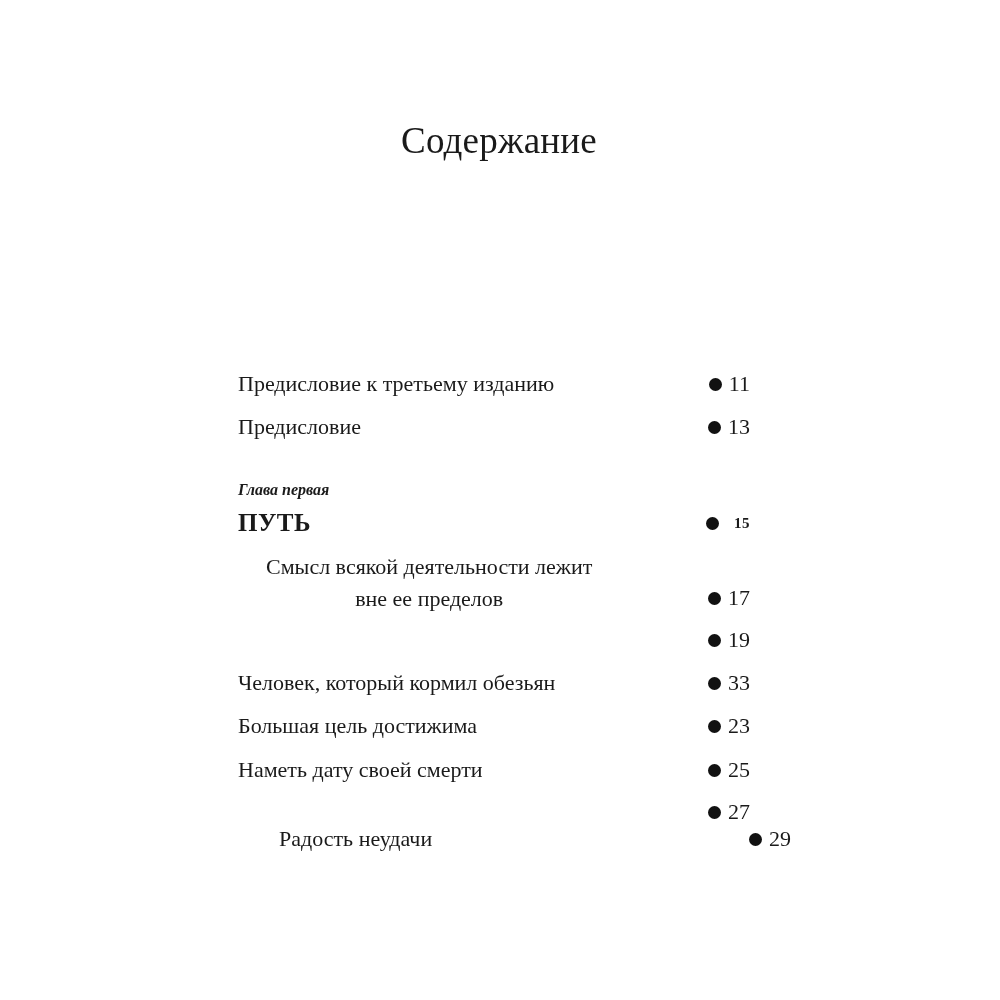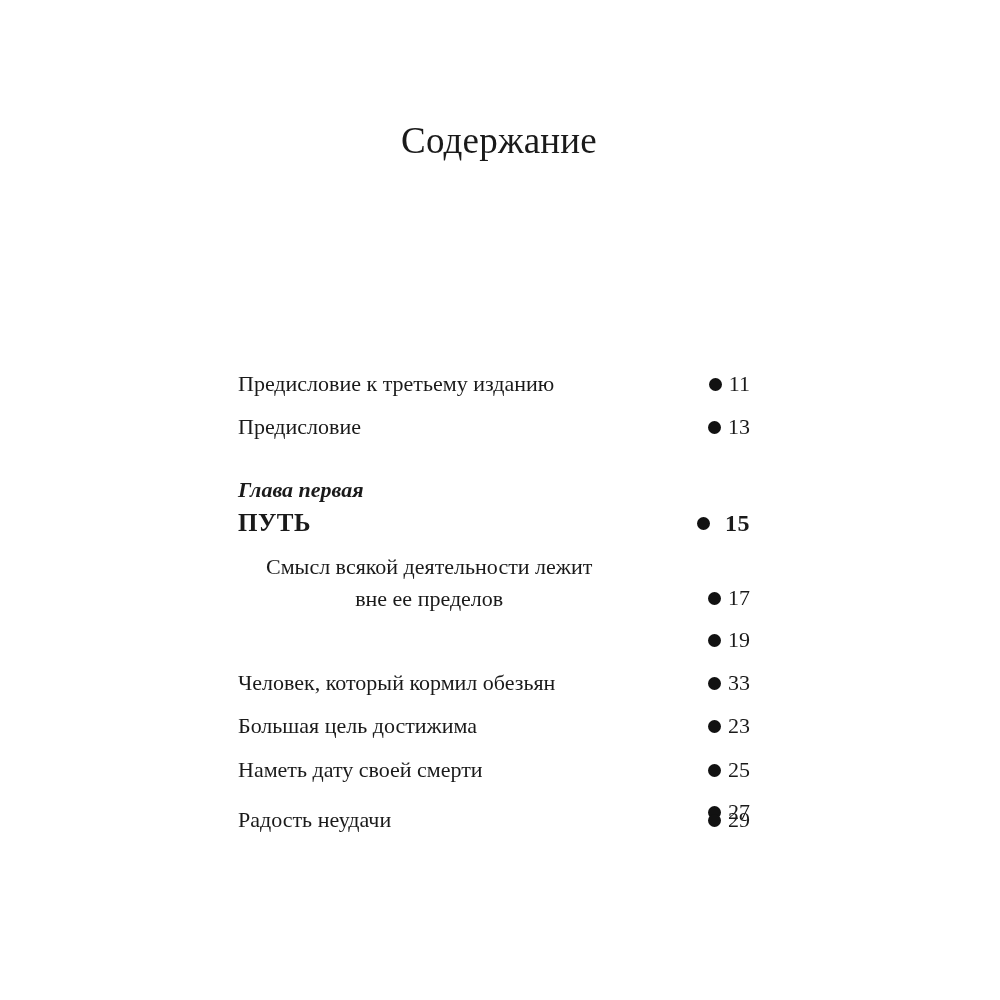--- a/index.html
+++ b/index.html
@@ -62,31 +62,31 @@
       height: 13px;
       border-radius: 50%;
       background: #111;
       margin-right: 7px;
     }
     .chapter-kicker {
       position: absolute;
       left: 0;
       font-style: italic;
       font-weight: bold;
-      font-size: 22px;
+      font-size: 16px;
       line-height: 28px;
       white-space: nowrap;
     }
     .toc-row.chapter {
       font-size: 25px;
       font-weight: bold;
       letter-spacing: 0.5px;
     }
     .toc-row.chapter .page {
-      font-size: 24px;
+      font-size: 15px;
       gap: 8px;
     }
     .toc-row.multiline {
       height: 64px;
     }
     .toc-row.multiline .label {
       line-height: 32px;
       margin-left: 28px;
     }
     .toc-row.multiline .page {
@@ -168,21 +168,21 @@
     </span>
   </div>
 
   <div class="toc-row" style="top:797px;">
     <span class="page">
       <span class="bullet"></span>
       <span>27</span>
     </span>
   </div>
 
-  <div class="toc-row" style="top:805px;">
+  <div class="toc-row" style="top:824px;margin-left:41px;">
     <span class="label">Радость неудачи</span>
     <span class="page">
       <span class="bullet"></span>
       <span>29</span>
     </span>
   </div>
 
 </div>
 
 </body></html>

